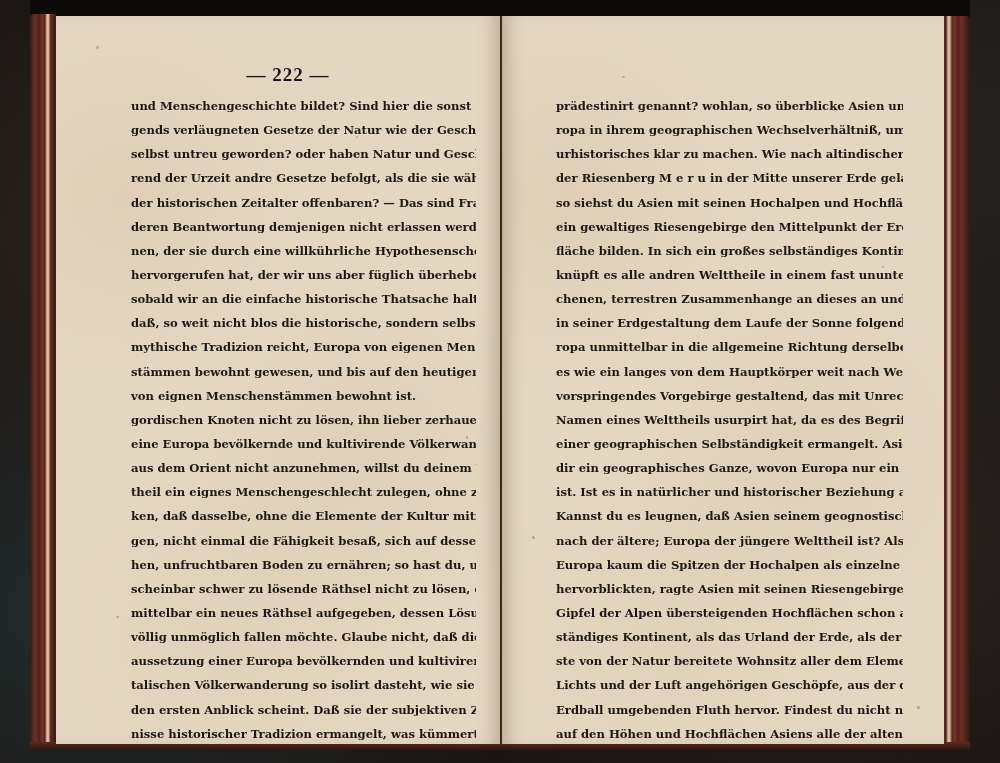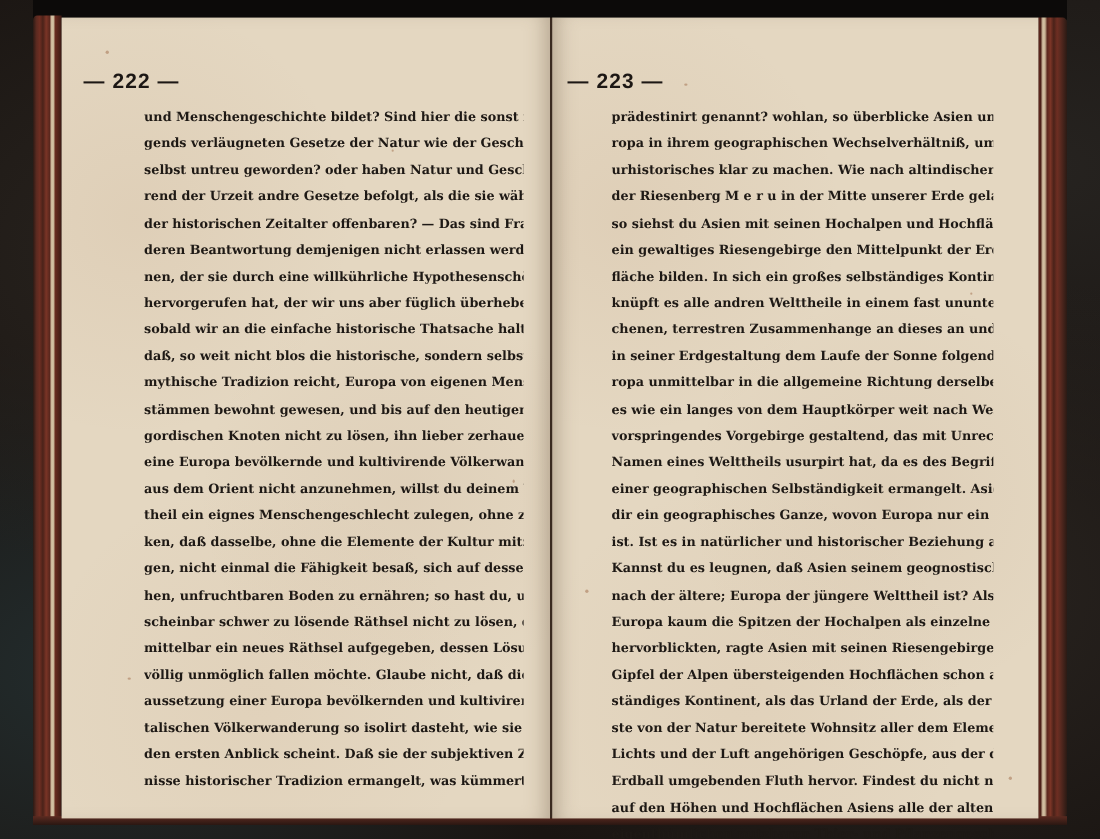--- a/index.html
+++ b/index.html
@@ -51,21 +51,22 @@
     .page-right {
       left: 502px; width: 442px;
       box-shadow: inset 14px 0 18px -10px rgba(90,70,50,0.35);
     }
     .gutter {
       position: absolute; left: 500px; top: 16px; width: 2px; height: 728px;
       background: #3a2a20;
     }
     .page-number {
       position: absolute; top: 48px; left: 0; right: 0;
-      font-family: Liberation Sans, sans-serif;
+      text-align: center;
+      font-family: Liberation Serif, serif;
       font-size: 19px; font-weight: bold; letter-spacing: 1px;
       color: #1c1714;
     }
     .page-left .page-number { padding-left: 20px; }
     .page-right .page-number { padding-left: 14px; }
     .text-block {
       position: absolute; top: 78px;
       font-family: "DejaVu Serif", serif;
       font-size: 11.6px; font-weight: bold;
       line-height: 24.15px;
@@ -102,20 +103,21 @@
       <span class="line">selbst untreu geworden? oder haben Natur und Geschichte wäh-</span>
       <span class="line">rend der Urzeit andre Gesetze befolgt, als die sie während</span>
       <span class="line">der historischen Zeitalter offenbaren? — Das sind Fragen,</span>
       <span class="line">deren Beantwortung demjenigen nicht erlassen werden kön-</span>
       <span class="line">nen, der sie durch eine willkührliche Hypothesenschöpfung</span>
       <span class="line">hervorgerufen hat, der wir uns aber füglich überheben,</span>
       <span class="line">sobald wir an die einfache historische Thatsache halten,</span>
       <span class="line">daß, so weit nicht blos die historische, sondern selbst die</span>
       <span class="line">mythische Tradizion reicht, Europa von eigenen Menschen-</span>
       <span class="line">stämmen bewohnt gewesen, und bis auf den heutigen Tag</span>
+      <span class="line last">von eignen Menschenstämmen bewohnt ist.</span>
       <span class="line">gordischen Knoten nicht zu lösen, ihn lieber zerhauen; um</span>
       <span class="line">eine Europa bevölkernde und kultivirende Völkerwanderung</span>
       <span class="line">aus dem Orient nicht anzunehmen, willst du deinem Welt-</span>
       <span class="line">theil ein eignes Menschengeschlecht zulegen, ohne zu beden-</span>
       <span class="line">ken, daß dasselbe, ohne die Elemente der Kultur mitzubrin-</span>
       <span class="line">gen, nicht einmal die Fähigkeit besaß, sich auf dessen rau-</span>
       <span class="line">hen, unfruchtbaren Boden zu ernähren; so hast du, um</span>
       <span class="line">scheinbar schwer zu lösende Räthsel nicht zu lösen, dir un-</span>
       <span class="line">mittelbar ein neues Räthsel aufgegeben, dessen Lösung dir</span>
       <span class="line">völlig unmöglich fallen möchte. Glaube nicht, daß die Vor-</span>
@@ -127,21 +129,20 @@
     </div>
     <span class="speck" style="left:40px;top:30px;width:3px;height:3px;"></span>
     <span class="speck" style="left:300px;top:120px;width:2px;height:2px;"></span>
     <span class="speck" style="left:60px;top:600px;width:3px;height:2px;"></span>
     <span class="speck" style="left:410px;top:420px;width:2px;height:3px;"></span>
   </div>
 
   <div class="gutter"></div>
 
   <div class="page page-right">
-    <div class="page-number">— 223 —</div>
     <div class="text-block">
       <span class="line">prädestinirt genannt? wohlan, so überblicke Asien und Eu-</span>
       <span class="line">ropa in ihrem geographischen Wechselverhältniß, um dir ihr</span>
       <span class="line">urhistorisches klar zu machen. Wie nach altindischer Sage</span>
       <span class="line">der Riesenberg M e r u in der Mitte unserer Erde gelagert,</span>
       <span class="line">so siehst du Asien mit seinen Hochalpen und Hochflächen wie</span>
       <span class="line">ein gewaltiges Riesengebirge den Mittelpunkt der Erdober-</span>
       <span class="line">fläche bilden. In sich ein großes selbständiges Kontinent,</span>
       <span class="line">knüpft es alle andren Welttheile in einem fast ununterbro-</span>
       <span class="line">chenen, terrestren Zusammenhange an dieses an und zieht,</span>

